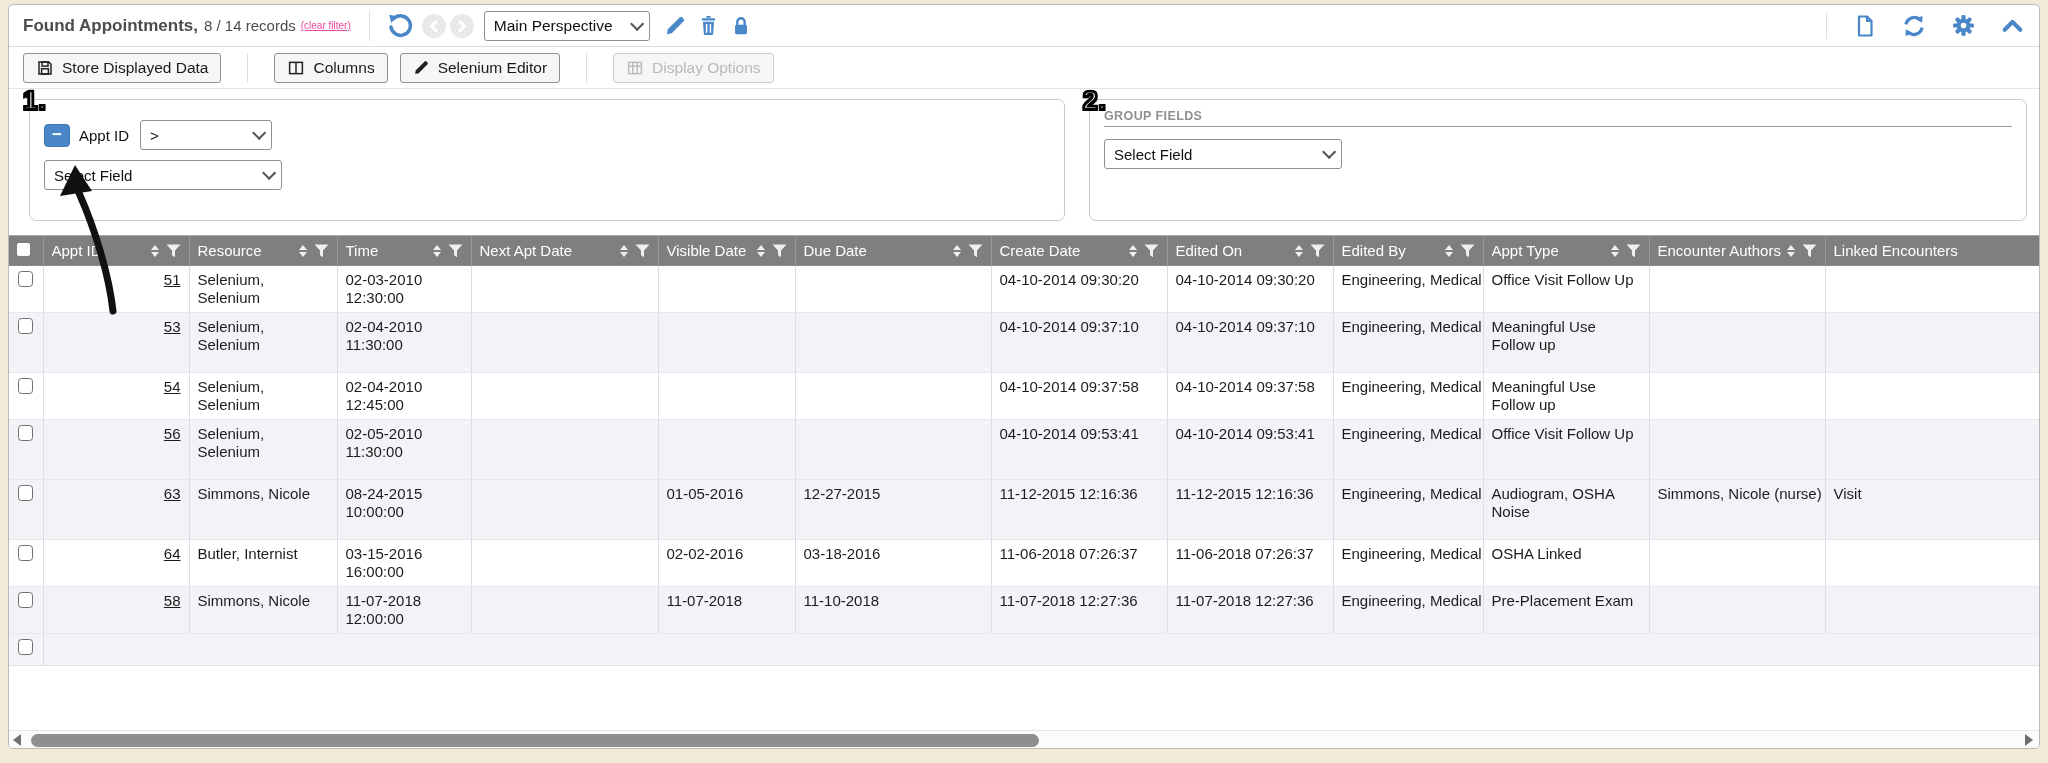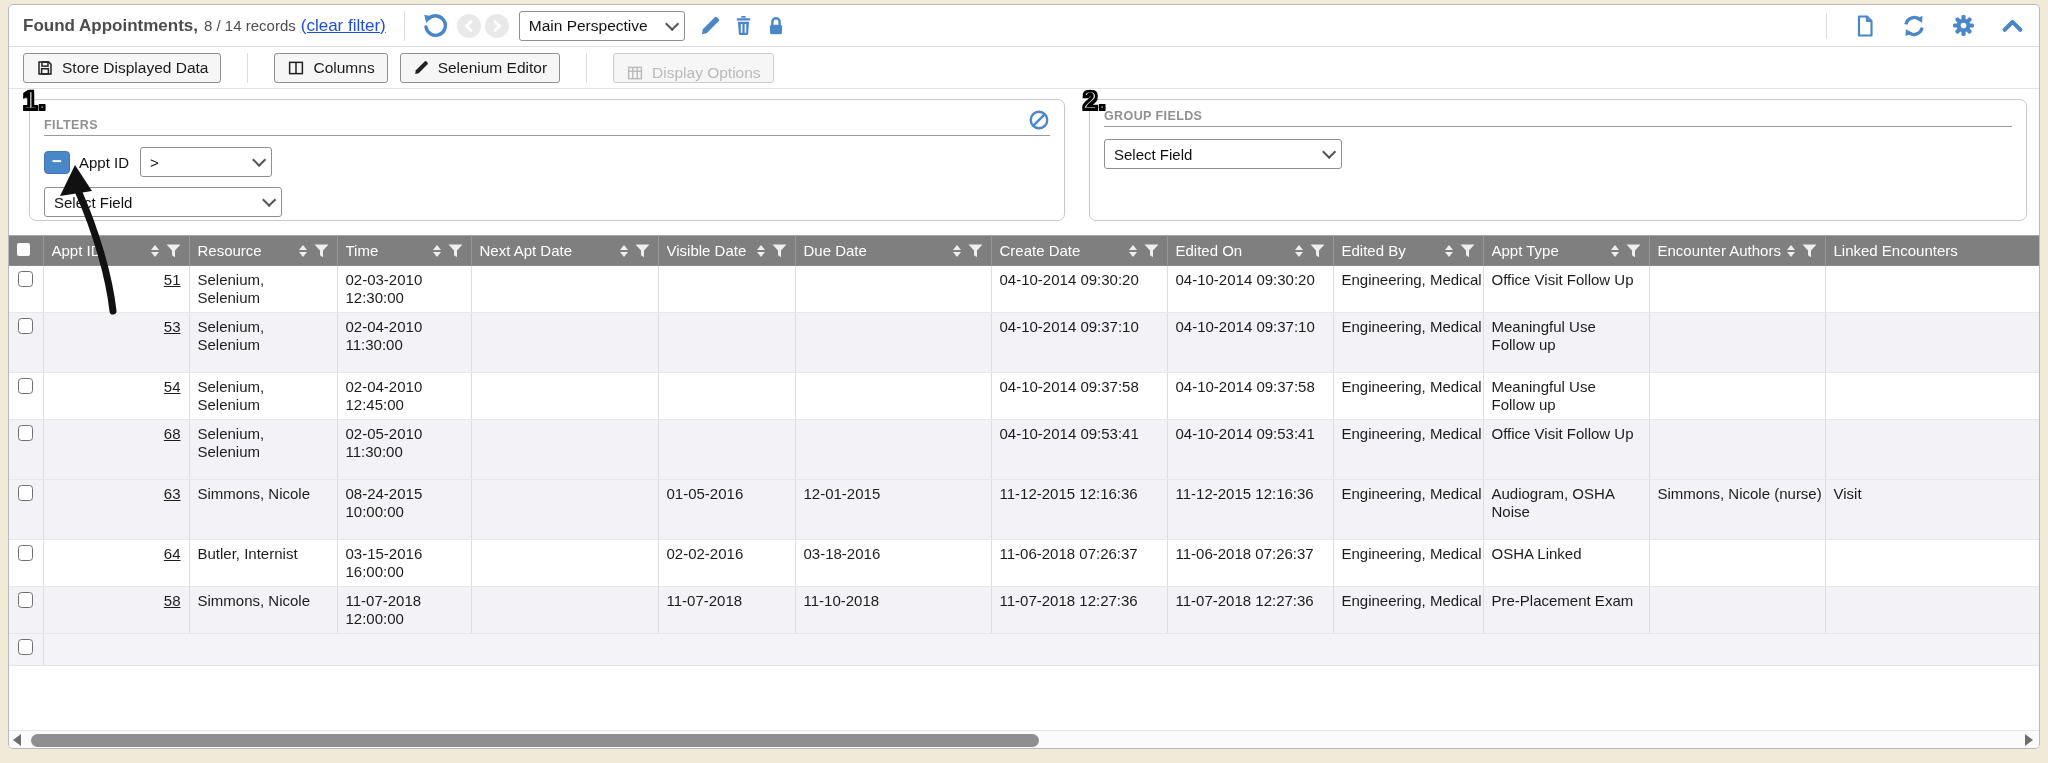--- a/index.html
+++ b/index.html
@@ -24,21 +24,21 @@
   }
   
   .toolbar1 {
     height:42px; flex:0 0 42px;
     display:flex; align-items:center;
     padding:0 14px;
     border-bottom:1px solid #ddd;
   }
   .title { font-size:17px; font-weight:bold; color:#4c4c4c; }
   .records { font-size:15px; color:#4c4c4c; margin-left:6px; }
-  .clear-filter { font-size:17px; color:#1d4ed8; text-decoration:underline; margin-left:5px; cursor:pointer; }
+  .clear-filter { font-size:10px; color:#ec4899; text-decoration:underline; margin-left:5px; cursor:pointer; }
   .vdiv { width:1px; height:30px; background:#ddd; flex:0 0 1px; }
   .tb-icon { display:inline-flex; align-items:center; justify-content:center; cursor:pointer; }
   .nav-circle { width:24px; height:24px; border-radius:50%; background:#e9e9e9; display:inline-flex; align-items:center; justify-content:center; }
   .fake-select {
     display:inline-flex; align-items:center; justify-content:space-between;
     border:1px solid #8f8f8f; border-radius:3px; background:#fff;
     height:30px; padding:0 9px; font-size:15.5px; color:#111; cursor:pointer;
   }
   .chev-glyph { display:inline-block; width:10px; height:10px; border-right:2px solid #555; border-bottom:2px solid #555; transform:rotate(45deg) translateY(-3px); }
   .right-icons { margin-left:auto; display:flex; align-items:center; gap:24px; padding-left:26px; }
@@ -48,21 +48,21 @@
     display:flex; align-items:center;
     padding:0 14px; gap:12px;
     border-bottom:1px solid #e3e3e3;
   }
   .btn {
     display:inline-flex; align-items:center; gap:8px;
     border:1px solid #8f8f8f; border-radius:3px;
     background:#f6f6f6; height:30px; padding:0 12px;
     font-size:15.5px; color:#1a1a1a; cursor:pointer; white-space:nowrap;
   }
-  .btn.disabled { border-color:#ccc; color:#b9b9b9; cursor:default;align-items:flex-end; }
+  .btn.disabled { border-color:#ccc; color:#b9b9b9; cursor:default; }
   
   .filter-section {
     flex:0 0 146px;
     display:flex; gap:24px;
     padding:10px 12px 12px 20px;
   }
   .fbox {
     border:1px solid #c8c8c8; border-radius:7px;
     background:#fff; height:122px; padding:9px 14px 10px 14px;
     position:relative;
@@ -283,29 +283,20 @@
 
   <div class="anno-num" id="anno1">1.</div>
   <div class="anno-num" id="anno2">2.</div>
   <svg id="anno-arrow" width="80" height="152" viewBox="0 0 80 152">
     <path d="M62 148 C 58 112, 44 66, 28 30" fill="none" stroke="#111" stroke-width="7" stroke-linecap="round"></path>
     <polygon points="24,2 9,33 41,28" fill="#111"></polygon>
   </svg>
 
   <div class="filter-section">
     <div class="fbox filters">
-      <div class="fbox-head">
-        <span class="fbox-label">FILTERS</span>
-        <span class="tb-icon" style="margin-bottom:1px;">
-          <svg width="22" height="22" viewBox="0 0 24 24">
-              <circle cx="12" cy="12" r="9" fill="none" stroke="#4a87c9" stroke-width="2.6"></circle>
-              <line x1="6.2" y1="17.8" x2="17.8" y2="6.2" stroke="#4a87c9" stroke-width="2.6"></line>
-            </svg>
-        </span>
-      </div>
       <div class="filter-row">
         <span class="minus-btn">−</span>
         <span class="filter-field-label">Appt ID</span>
         <span class="fake-select op-select">
           <span>&gt;</span>
           <span class="chev-glyph"></span>
         </span>
       </div>
       <span class="fake-select select-field">
         <span>Select Field</span>
@@ -546,41 +537,41 @@
             <td class="col-due_date"></td>
             <td class="col-create_date">04-10-2014 09:37:58</td>
             <td class="col-edited_on">04-10-2014 09:37:58</td>
             <td class="col-edited_by">Engineering, Medical</td>
             <td class="col-appt_type">Meaningful Use Follow up</td>
             <td class="col-encounter_authors"></td>
             <td class="col-linked_encounters"></td>
           </tr>
           <tr class="alt">
             <td class="cb-cell"><span class="cb"></span></td>
-            <td class="col-appt_id"><a>68</a></td>
+            <td class="col-appt_id"><a>56</a></td>
             <td class="col-resource">Selenium, Selenium</td>
             <td class="col-time">02-05-2010 11:30:00</td>
             <td class="col-next_apt_date"></td>
             <td class="col-visible_date"></td>
             <td class="col-due_date"></td>
             <td class="col-create_date">04-10-2014 09:53:41</td>
             <td class="col-edited_on">04-10-2014 09:53:41</td>
             <td class="col-edited_by">Engineering, Medical</td>
             <td class="col-appt_type">Office Visit Follow Up</td>
             <td class="col-encounter_authors"></td>
             <td class="col-linked_encounters"></td>
           </tr>
           <tr class="alt">
             <td class="cb-cell"><span class="cb"></span></td>
             <td class="col-appt_id"><a>63</a></td>
             <td class="col-resource">Simmons, Nicole</td>
             <td class="col-time">08-24-2015 10:00:00</td>
             <td class="col-next_apt_date"></td>
             <td class="col-visible_date">01-05-2016</td>
-            <td class="col-due_date">12-01-2015</td>
+            <td class="col-due_date">12-27-2015</td>
             <td class="col-create_date">11-12-2015 12:16:36</td>
             <td class="col-edited_on">11-12-2015 12:16:36</td>
             <td class="col-edited_by">Engineering, Medical</td>
             <td class="col-appt_type">Audiogram, OSHA Noise</td>
             <td class="col-encounter_authors">Simmons, Nicole (nurse)</td>
             <td class="col-linked_encounters">Visit</td>
           </tr>
           <tr>
             <td class="cb-cell"><span class="cb"></span></td>
             <td class="col-appt_id"><a>64</a></td>

